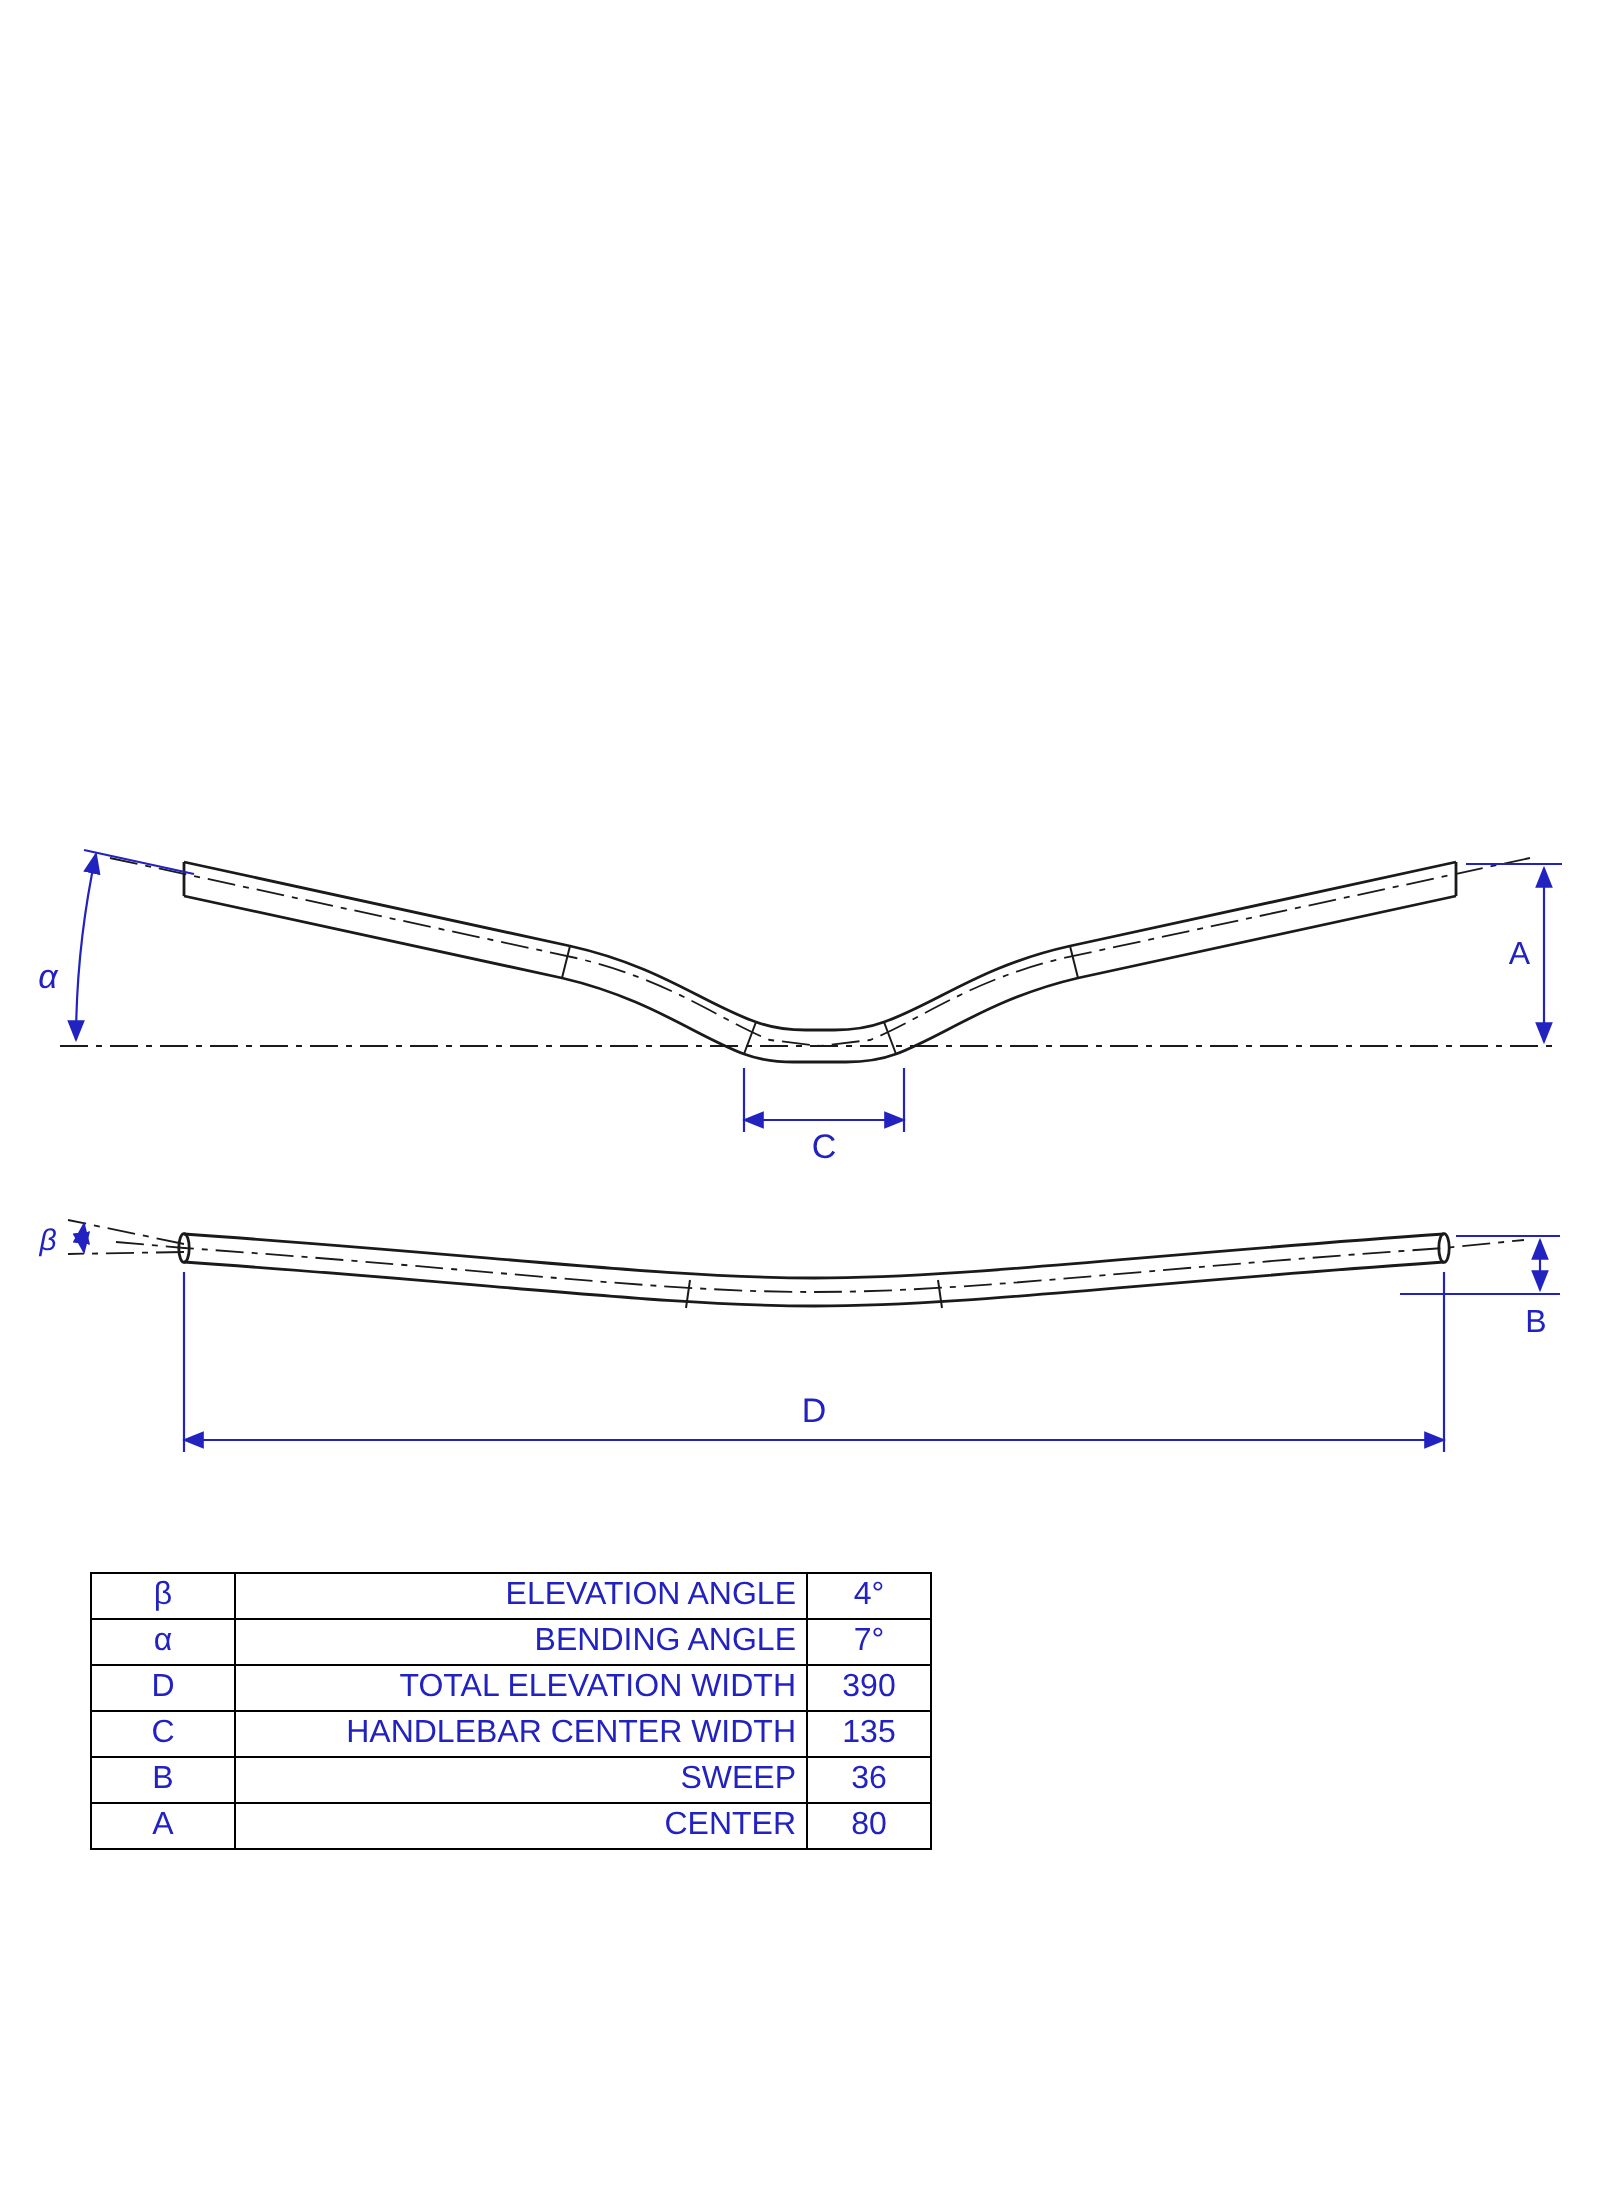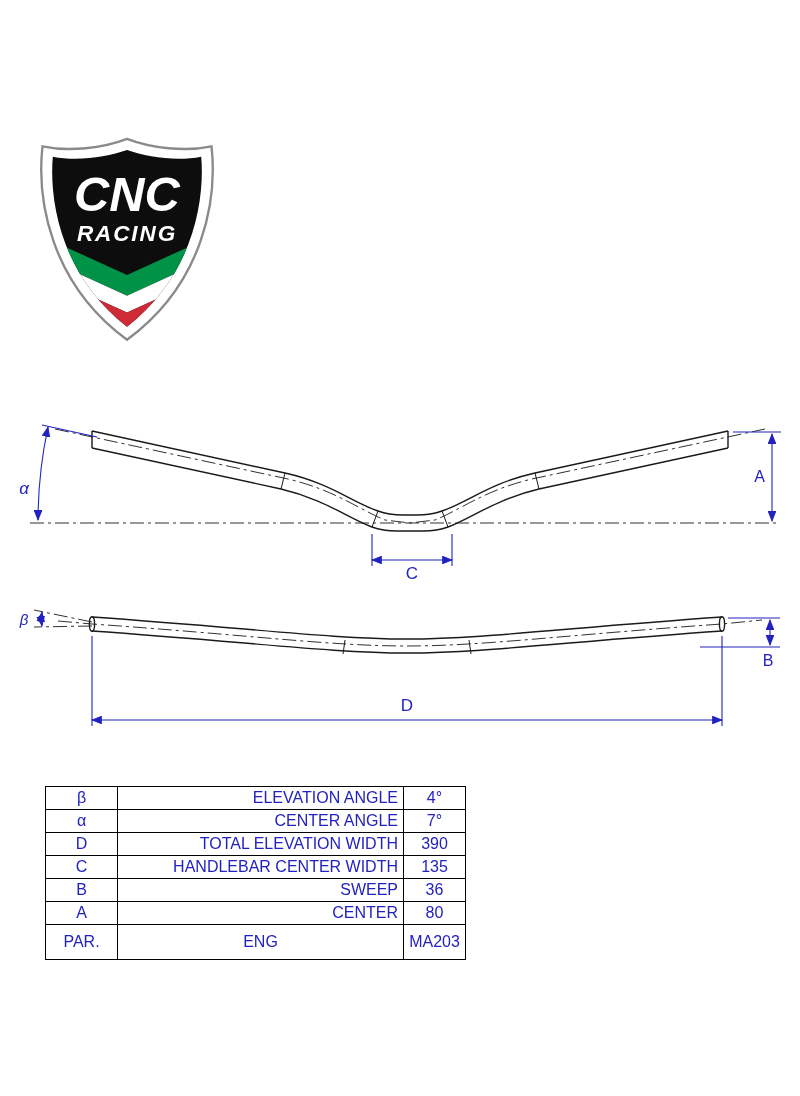--- a/index.html
+++ b/index.html
@@ -21,38 +21,20 @@
   .spec-table .param, .spec-table .value { text-align:center; }
   .spec-table .desc { text-align:right; }
   .spec-table tr.tall td { height:34px; }
   .spec-table tr.tall .desc { text-align:center; }
 </style>
 </head>
 <body>
 
 <div class="page">
 
-  <div class="logo-wrap">
-    <svg viewBox="0 0 200 230" width="188" height="216">
-      <defs>
-        <clipPath id="shieldClip">
-          <path d="M100,15 C78,23 46,27 21,22 C17,68 29,148 100,203 C171,148 183,68 179,22 C154,27 122,23 100,15 Z"></path>
-        </clipPath>
-      </defs>
-      <path d="M100,3 C74,13 38,17 10,11 C4,66 17,156 100,217 C183,156 196,66 190,11 C162,17 126,13 100,3 Z" fill="#ffffff" stroke="#8a8a8a" stroke-width="2.5"></path>
-      <path d="M100,15 C78,23 46,27 21,22 C17,68 29,148 100,203 C171,148 183,68 179,22 C154,27 122,23 100,15 Z" fill="#0d0d0d"></path>
-      <g clip-path="url(#shieldClip)">
-        <path style="fill:var(--logo-green,#009246)" d="M21,112 L100,148 L179,112 L179,134 L100,170 L21,134 Z"></path>
-        <path fill="#ffffff" d="M21,134 L100,170 L179,134 L179,152 L100,188 L21,152 Z"></path>
-        <path style="fill:var(--logo-red,#ce2b37)" d="M21,152 L100,188 L179,152 L179,184 L100,220 L21,184 Z"></path>
-      </g>
-      <text x="100" y="80" text-anchor="middle" font-size="52" font-weight="bold" font-style="italic" fill="#ffffff" font-family="Liberation Sans, sans-serif">CNC</text>
-      <text x="100" y="112" text-anchor="middle" font-size="24" font-weight="bold" font-style="italic" letter-spacing="2" fill="#ffffff" font-family="Liberation Sans, sans-serif">RACING</text>
-    </svg>
-  </div>
 
   <svg class="view1" viewBox="0 0 800 180">
     <defs>
       <marker id="arw1" viewBox="0 0 10 8" refX="9" refY="4" markerWidth="10" markerHeight="8" orient="auto-start-reverse">
         <path d="M0,0 L10,4 L0,8 Z" class="dim-fill"></path>
       </marker>
     </defs>
     <path class="cl" d="M30,111 H778"></path>
     <path class="cl" d="M55,17 L288,67 C335,78 360,98 385,108 L410,111 L435,108 C460,98 485,78 532,67 L765,17"></path>
     <path class="ink" d="M92,19 L285,61 C330,71 352,90 378,99 C386,102 394,103 403,103 L417,103 C426,103 434,102 442,99 C468,90 490,71 535,61 L728,19"></path>
@@ -107,21 +89,21 @@
         <col style="width:62px">
       </colgroup>
     <tbody>
       <tr>
         <td class="param">β</td>
         <td class="desc">ELEVATION ANGLE</td>
         <td class="value">4°</td>
       </tr>
       <tr>
         <td class="param">α</td>
-        <td class="desc">CENTER ANGLE</td>
+        <td class="desc">BENDING ANGLE</td>
         <td class="value">7°</td>
       </tr>
       <tr>
         <td class="param">D</td>
         <td class="desc">TOTAL ELEVATION WIDTH</td>
         <td class="value">390</td>
       </tr>
       <tr>
         <td class="param">C</td>
         <td class="desc">HANDLEBAR CENTER WIDTH</td>
@@ -130,21 +112,16 @@
       <tr>
         <td class="param">B</td>
         <td class="desc">SWEEP</td>
         <td class="value">36</td>
       </tr>
       <tr>
         <td class="param">A</td>
         <td class="desc">CENTER</td>
         <td class="value">80</td>
       </tr>
-      <tr class="tall">
-        <td class="param">PAR.</td>
-        <td class="desc">ENG</td>
-        <td class="value">MA203</td>
-      </tr>
     </tbody>
   </table>
 
 </div>
 
 </body></html>

